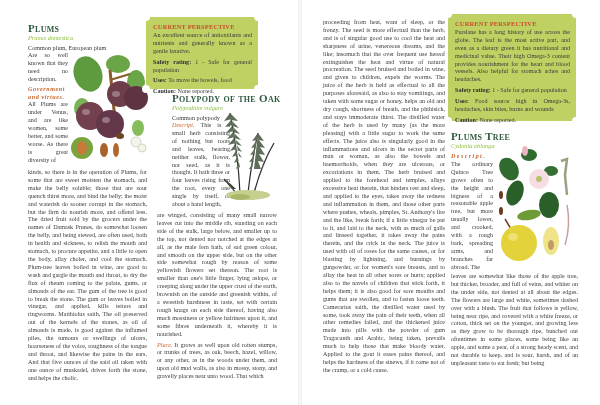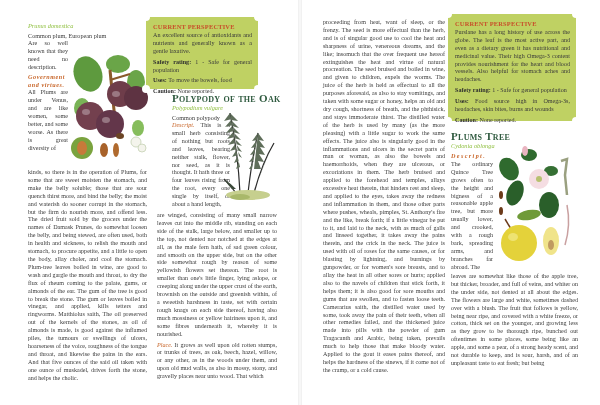--- a/index.html
+++ b/index.html
@@ -29,20 +29,21 @@
   .illus{position:absolute;}
 </style>
 </head>
 <body>
 
 <div class="spread">
 
   <div class="page left">
 
     <div class="col" style="left:28px;top:22px;width:120px;">
+      <div class="title">Plums</div>
       <div class="latin">Prunus domestica</div>
       <div class="common">Common plum, European plum</div>
       <div style="width:40px;">
         <p>Are so well known that they need no description.</p>
         <p style="margin:0;"><span class="sub" style="letter-spacing:0.6px;font-weight:bold;">Government and virtues.</span></p>
         <p>All Plums are under Venus, and are like women, some better, and some worse. As there is great diversity of</p>
       </div>
     </div>
     <div class="col" style="left:28px;top:169px;width:119px;">kinds, so there is in the operation of Plums, for some that are sweet moisten the stomach, and make the belly soluble; those that are sour quench thirst more, and bind the belly; the moist and waterish do sooner corrupt in the stomach, but the firm do nourish more, and offend less. The dried fruit sold by the grocers under the names of Damask Prunes, do somewhat loosen the belly, and being stewed, are often used, both in health and sickness, to relish the mouth and stomach, to procure appetite, and a little to open the body, allay choler, and cool the stomach. Plum-tree leaves boiled in wine, are good to wash and gargle the mouth and throat, to dry the flux of rheum coming to the palate, gums, or almonds of the ear. The gum of the tree is good to break the stone. The gum or leaves boiled in vinegar, and applied, kills tetters and ringworms. Matthiolus saith, The oil preserved out of the kernels of the stones, as oil of almonds is made, is good against the inflamed piles, the tumours or swellings of ulcers, hoarseness of the voice, roughness of the tongue and throat, and likewise the pains in the ears. And that five ounces of the said oil taken with one ounce of muskadel, drives forth the stone, and helps the cholic.</div>
 

